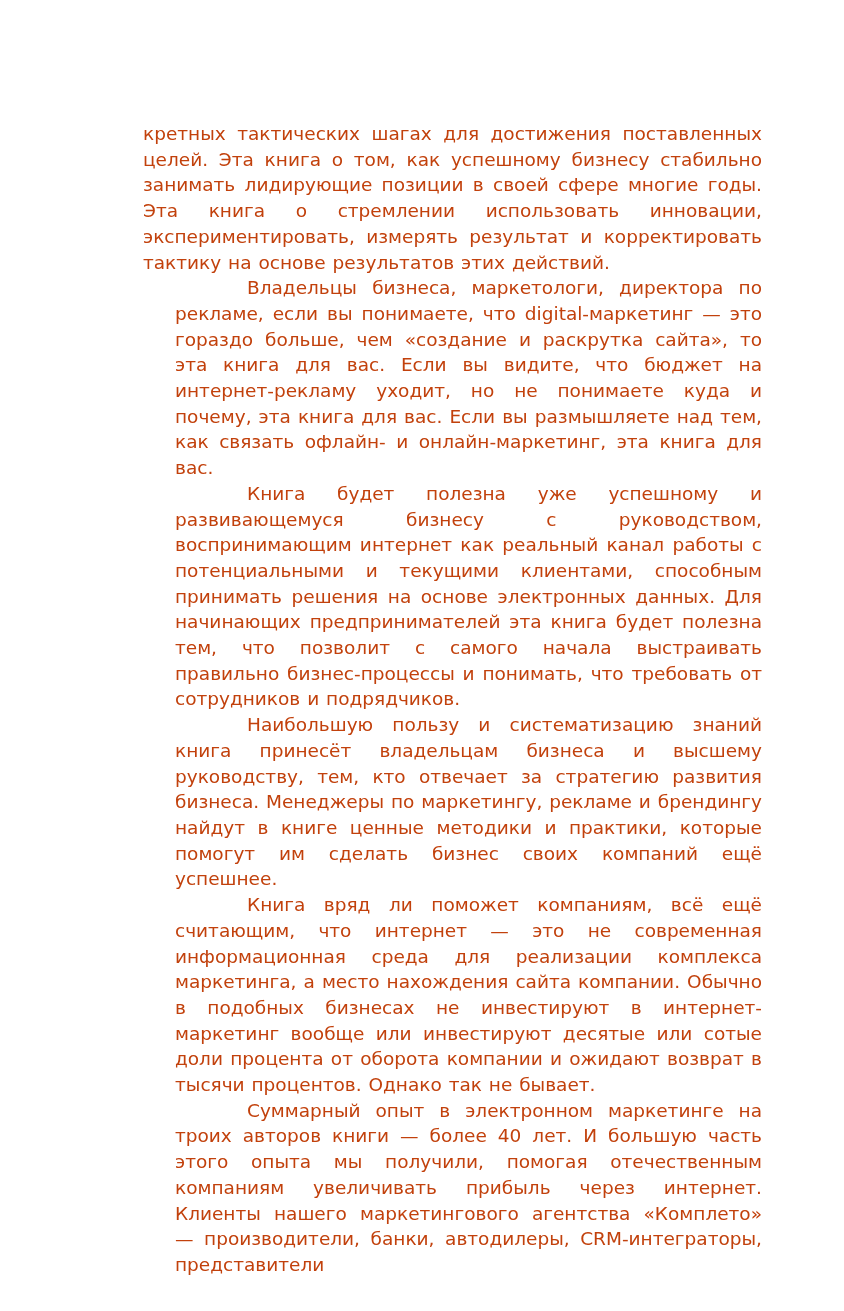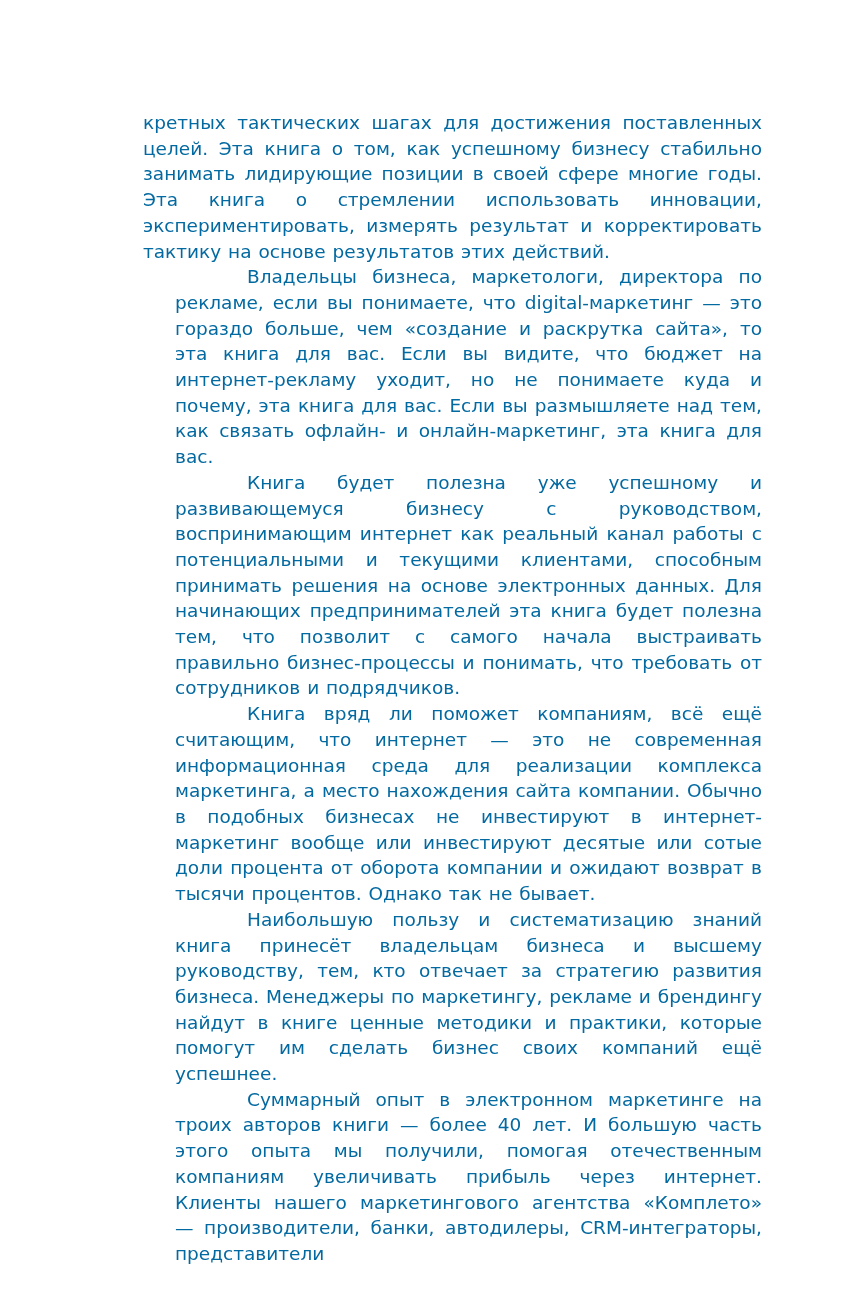--- a/index.html
+++ b/index.html
@@ -9,26 +9,26 @@
   body {
     width: 844px;
     height: 1311px;
     background: #ffffff;
     position: relative;
     overflow: hidden;
   }
   .page-text {
     position: absolute;
     left: 143px;
-    top: 110px;
+    top: 121px;
     width: 619px;
     font-family: "DejaVu Sans", "Liberation Sans", sans-serif;
     font-size: 18.5px;
     line-height: 25.7px;
-    color: #0369a1;
+    color: #c2410c;
     text-align: justify;
     word-spacing: 1px;
     hyphens: auto;
     -webkit-hyphens: auto;
   }
   .page-text p {
     margin: 0;
     padding: 0;
   }
   .page-text p.indent {
@@ -36,16 +36,16 @@
     margin-left: 32px;
   }
 </style>
 </head>
 <body>
 
 <div class="page-text">
   <p>кретных тактических шагах для достижения поставленных целей. Эта книга о том, как успешному бизнесу стабильно занимать лидирующие позиции в своей сфере многие годы. Эта книга о стремлении использовать инновации, экспериментировать, измерять результат и корректировать тактику на основе результатов этих действий.</p>
   <p class="indent">Владельцы бизнеса, маркетологи, директора по рекламе, если вы понимаете, что digital-маркетинг — это гораздо больше, чем «создание и раскрутка сайта», то эта книга для вас. Если вы видите, что бюджет на интернет-рекламу уходит, но не понимаете куда и почему, эта книга для вас. Если вы размышляете над тем, как связать офлайн- и онлайн-маркетинг, эта книга для вас.</p>
   <p class="indent">Книга будет полезна уже успешному и развивающемуся бизнесу с руководством, воспринимающим интернет как реальный канал работы с потенциальными и текущими клиентами, способным принимать решения на основе электронных данных. Для начинающих предпринимателей эта книга будет полезна тем, что позволит с самого начала выстраивать правильно бизнес-процессы и понимать, что требовать от сотрудников и подрядчиков.</p>
+  <p class="indent">Наибольшую пользу и систематизацию знаний книга принесёт владельцам бизнеса и высшему руководству, тем, кто отвечает за стратегию развития бизнеса. Менеджеры по маркетингу, рекламе и брендингу найдут в книге ценные методики и практики, которые помогут им сделать бизнес своих компаний ещё успешнее.</p>
   <p class="indent">Книга вряд ли поможет компаниям, всё ещё считающим, что интернет — это не современная информационная среда для реализации комплекса маркетинга, а место нахождения сайта компании. Обычно в подобных бизнесах не инвестируют в интернет-маркетинг вообще или инвестируют десятые или сотые доли процента от оборота компании и ожидают возврат в тысячи процентов. Однако так не бывает.</p>
-  <p class="indent">Наибольшую пользу и систематизацию знаний книга принесёт владельцам бизнеса и высшему руководству, тем, кто отвечает за стратегию развития бизнеса. Менеджеры по маркетингу, рекламе и брендингу найдут в книге ценные методики и практики, которые помогут им сделать бизнес своих компаний ещё успешнее.</p>
   <p class="indent">Суммарный опыт в электронном маркетинге на троих авторов книги — более 40 лет. И большую часть этого опыта мы получили, помогая отечественным компаниям увеличивать прибыль через интернет. Клиенты нашего маркетингового агентства «Комплето» — производители, банки, автодилеры, CRM-интеграторы, представители</p>
 </div>
 
 </body></html>

